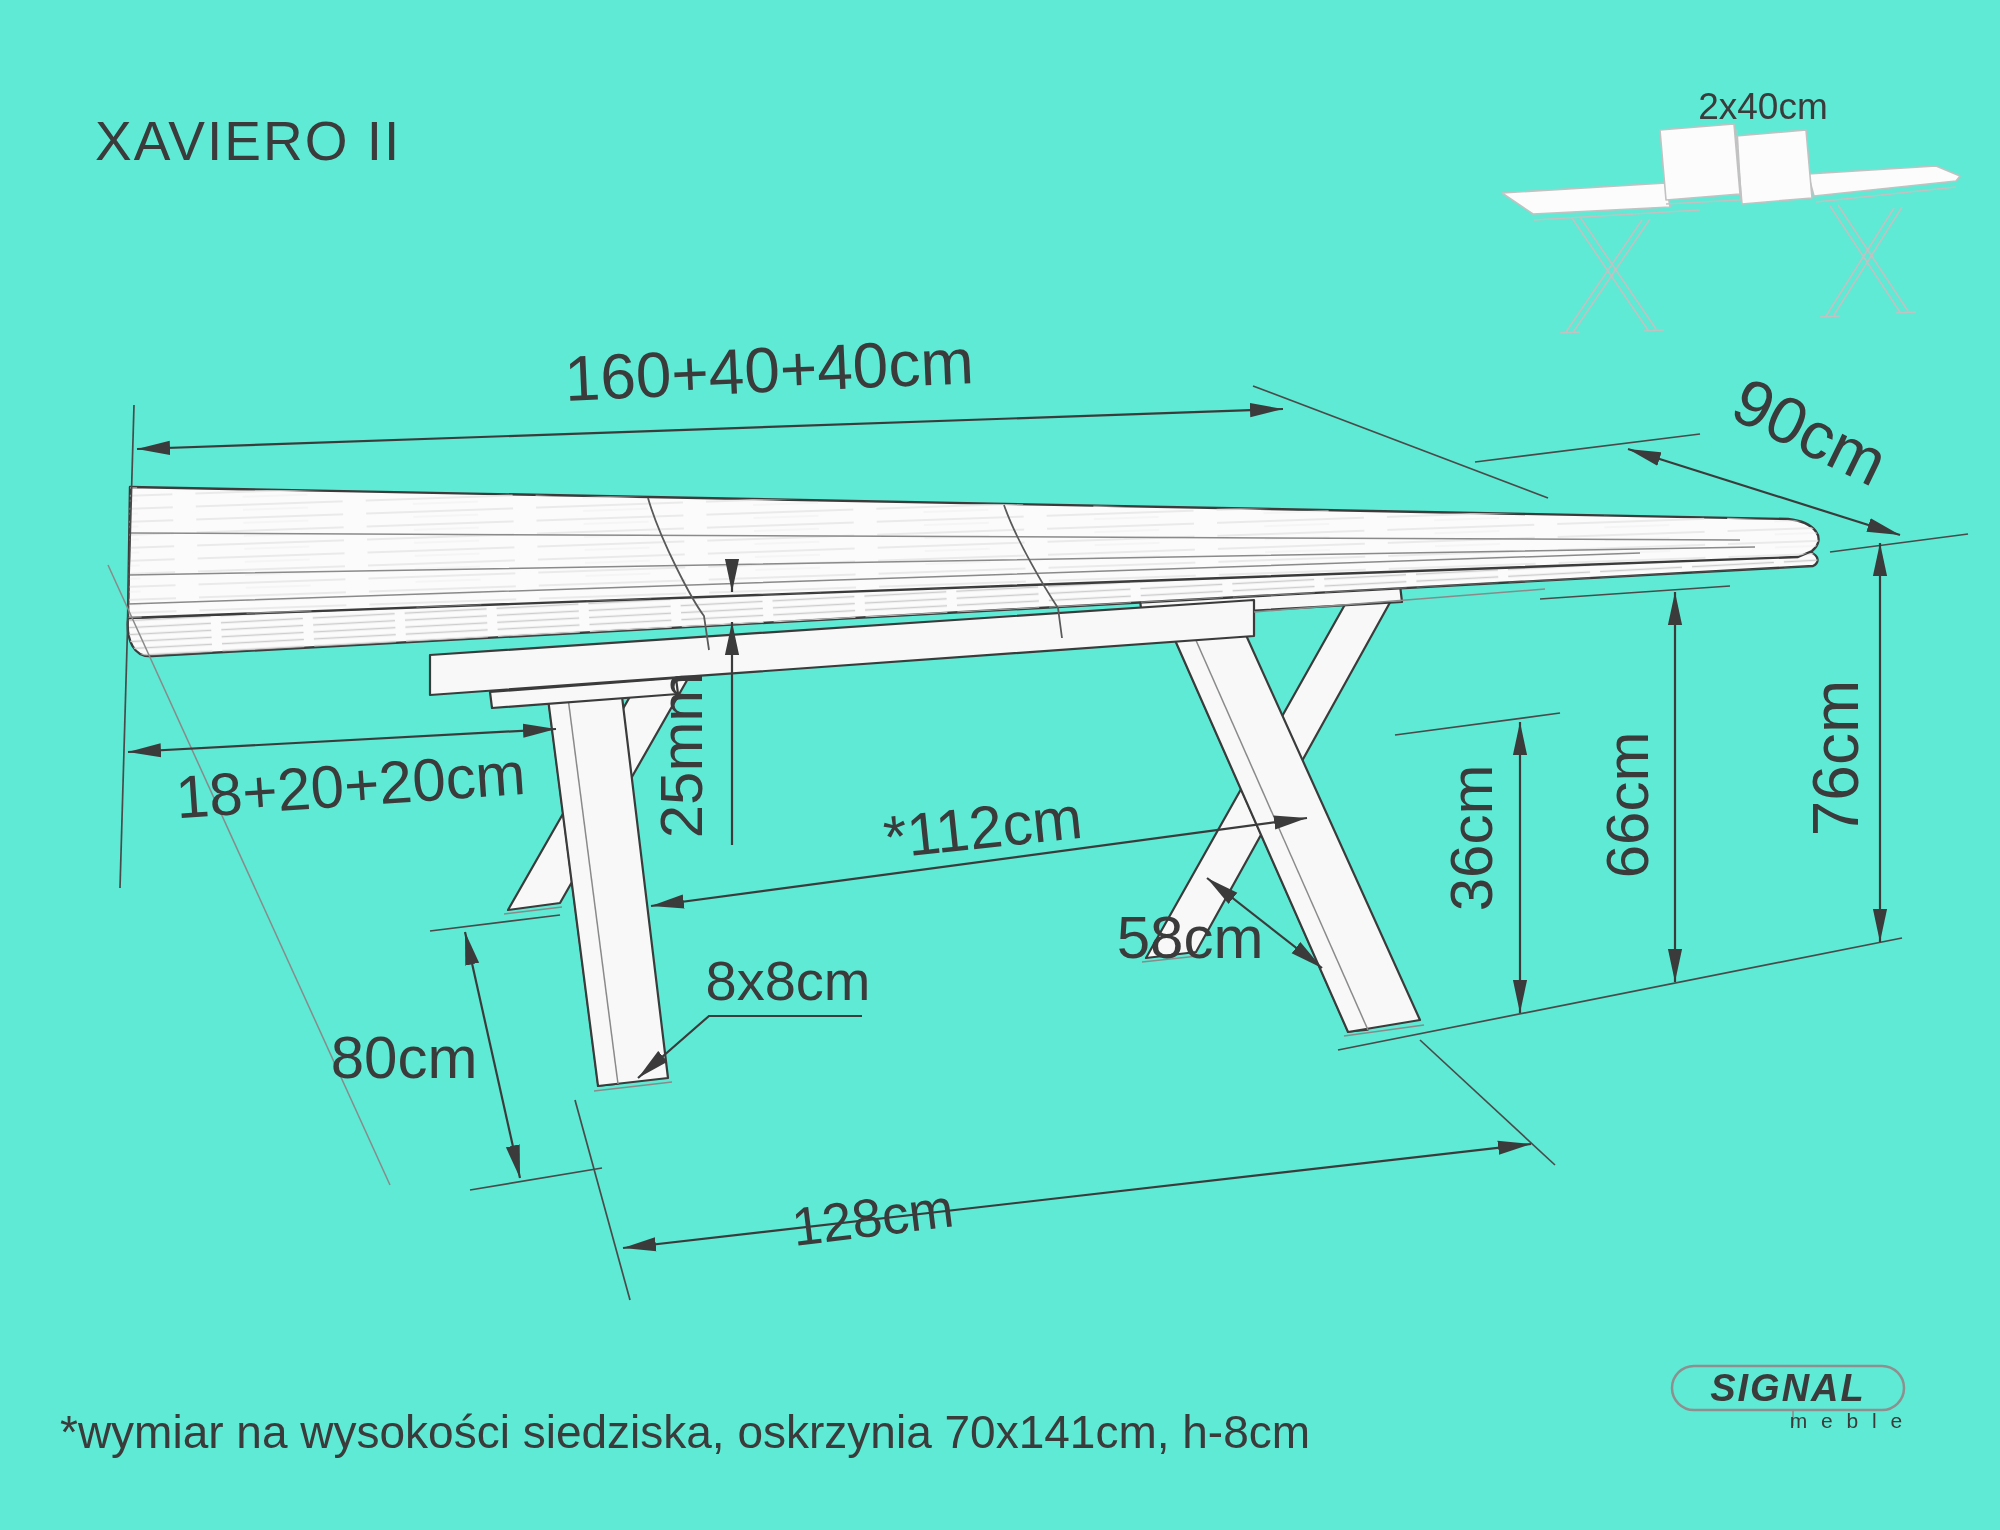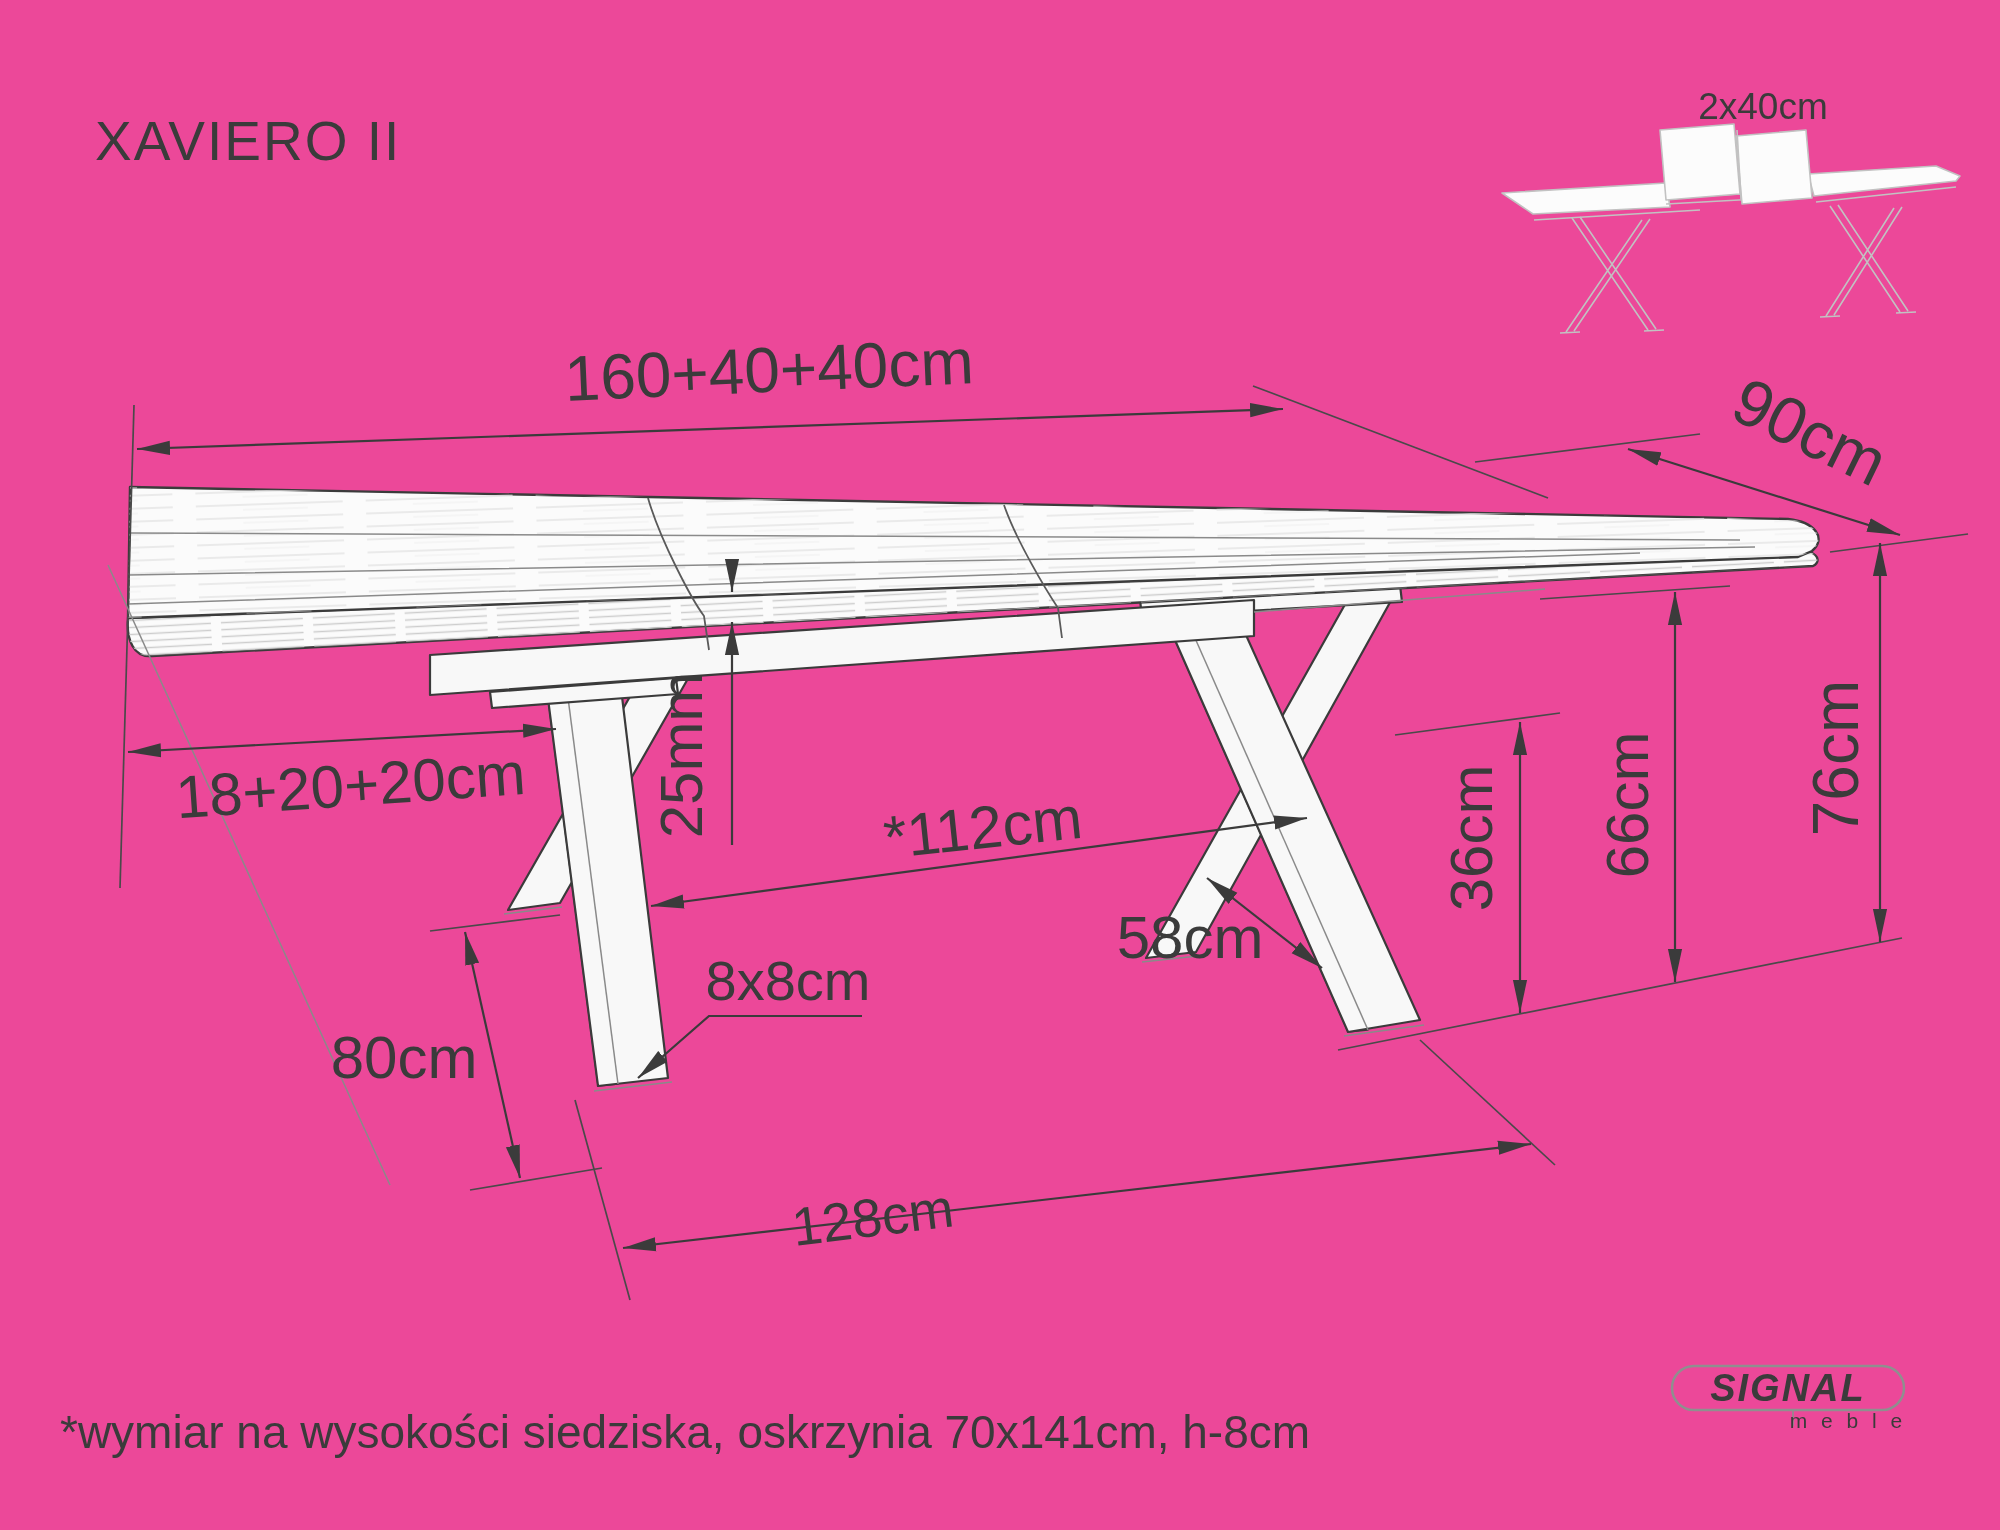--- a/index.html
+++ b/index.html
@@ -1,16 +1,16 @@
 <!DOCTYPE html>
 <html><head>
 <meta charset="utf-8">
 <style>
   html,body{margin:0;padding:0;background:#ffffff;}
-  #stage{position:relative;width:2000px;height:1530px;background:#ec4899;overflow:hidden;
+  #stage{position:relative;width:2000px;height:1530px;background:#5eead4;overflow:hidden;
          font-family:"Liberation Sans", sans-serif;}
   svg{display:block}
   text{font-family:"Liberation Sans", sans-serif; fill:#3b3b3b;}
   .dim{stroke:#3b3b3b;stroke-width:2.2;fill:none;}
   .ext{stroke:#4a4a4a;stroke-width:1.7;fill:none;}
   .thin{stroke:#8a8a8a;stroke-width:1.5;fill:none;}
   .wood{fill:#fbfbfb;stroke:#3b3b3b;stroke-width:2.4;stroke-linejoin:round;}
   .leg{fill:#f8f8f8;stroke:#3b3b3b;stroke-width:2.2;stroke-linejoin:round;}
   .legside{fill:#ececec;stroke:#3b3b3b;stroke-width:1.4;stroke-linejoin:round;}
   .thumb{stroke:#c2c2c2;stroke-width:1.6;fill:#fcfcfc;stroke-linejoin:round;}

